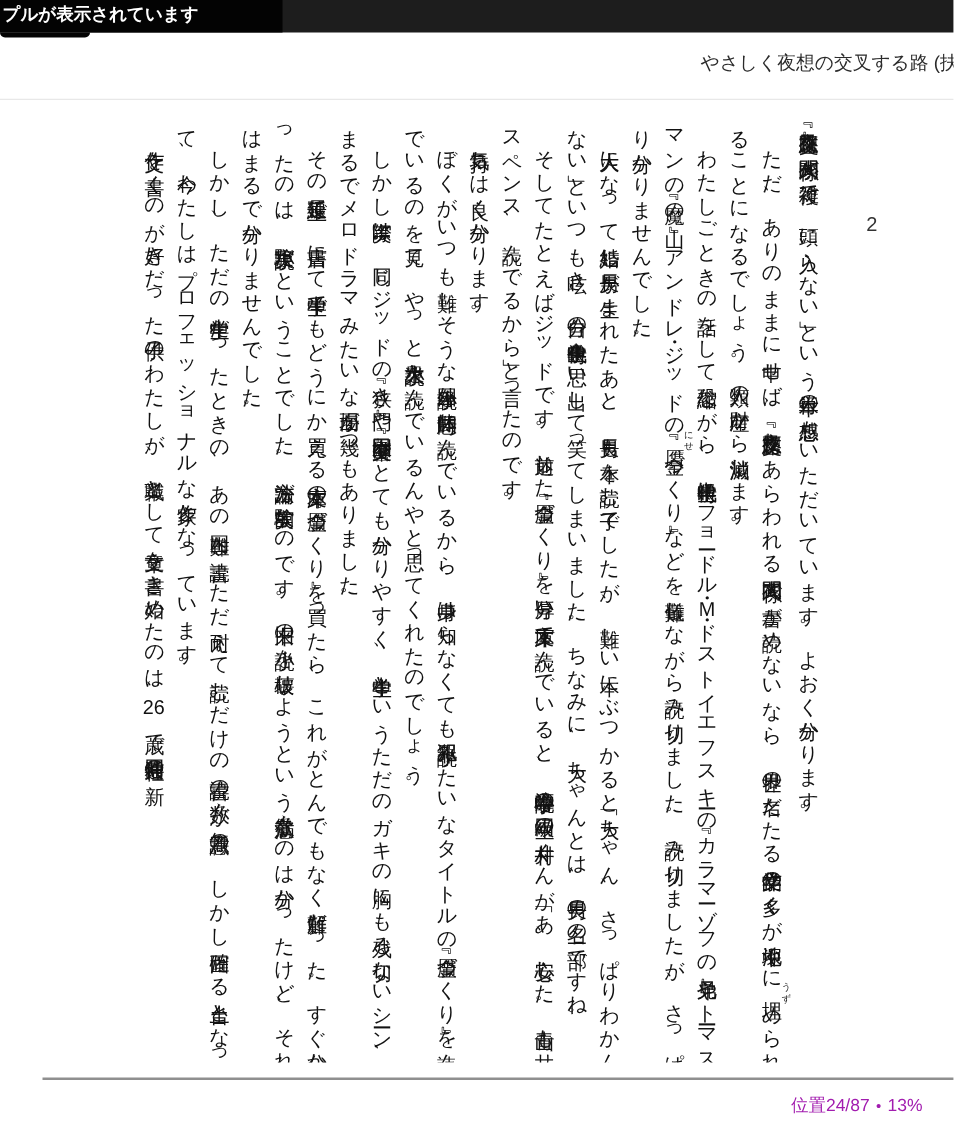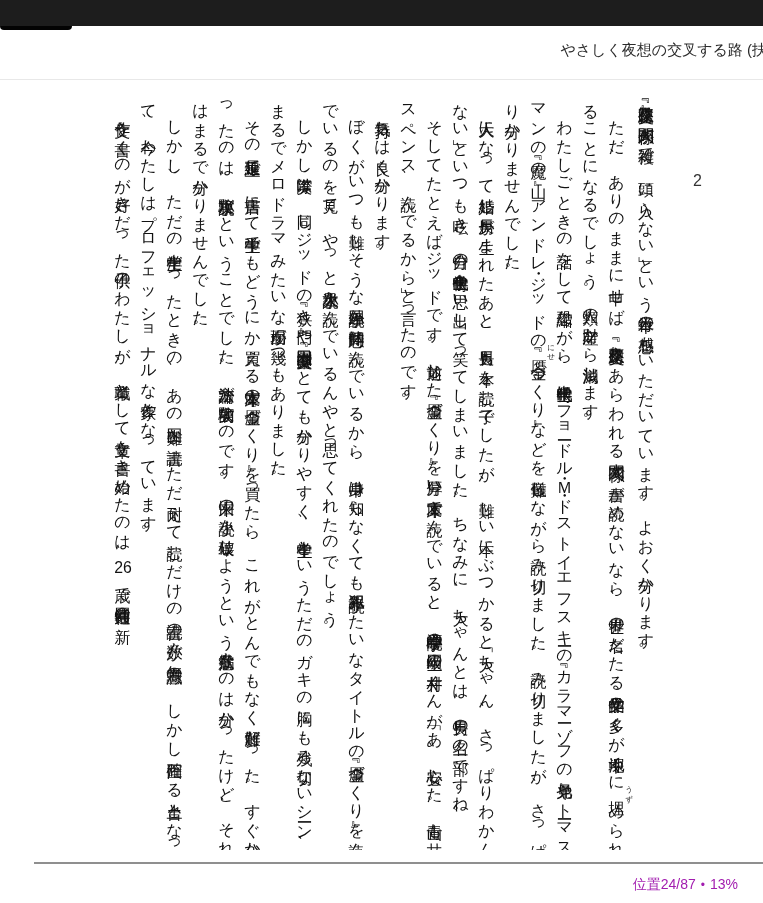--- a/index.html
+++ b/index.html
@@ -61,20 +61,23 @@
     font-size:14px; color:#a21caf; white-space:nowrap;
   }
   .location-info .dot{margin:0 5px; font-size:12px;}
 </style>
 </head>
 <body>
 
 <div class="screen">
 
   <div class="top-bar">
+    <div class="tooltip-box">
+      <span class="tooltip-text">プルが表示されています</span>
+    </div>
   </div>
   <div class="tooltip-tail"></div>
 
   <div class="book-title">やさしく夜想の交叉する路 (扶</div>
   <div class="header-divider"></div>
 
   <div class="page-number">2</div>
 
   <div class="reading-area">
 

